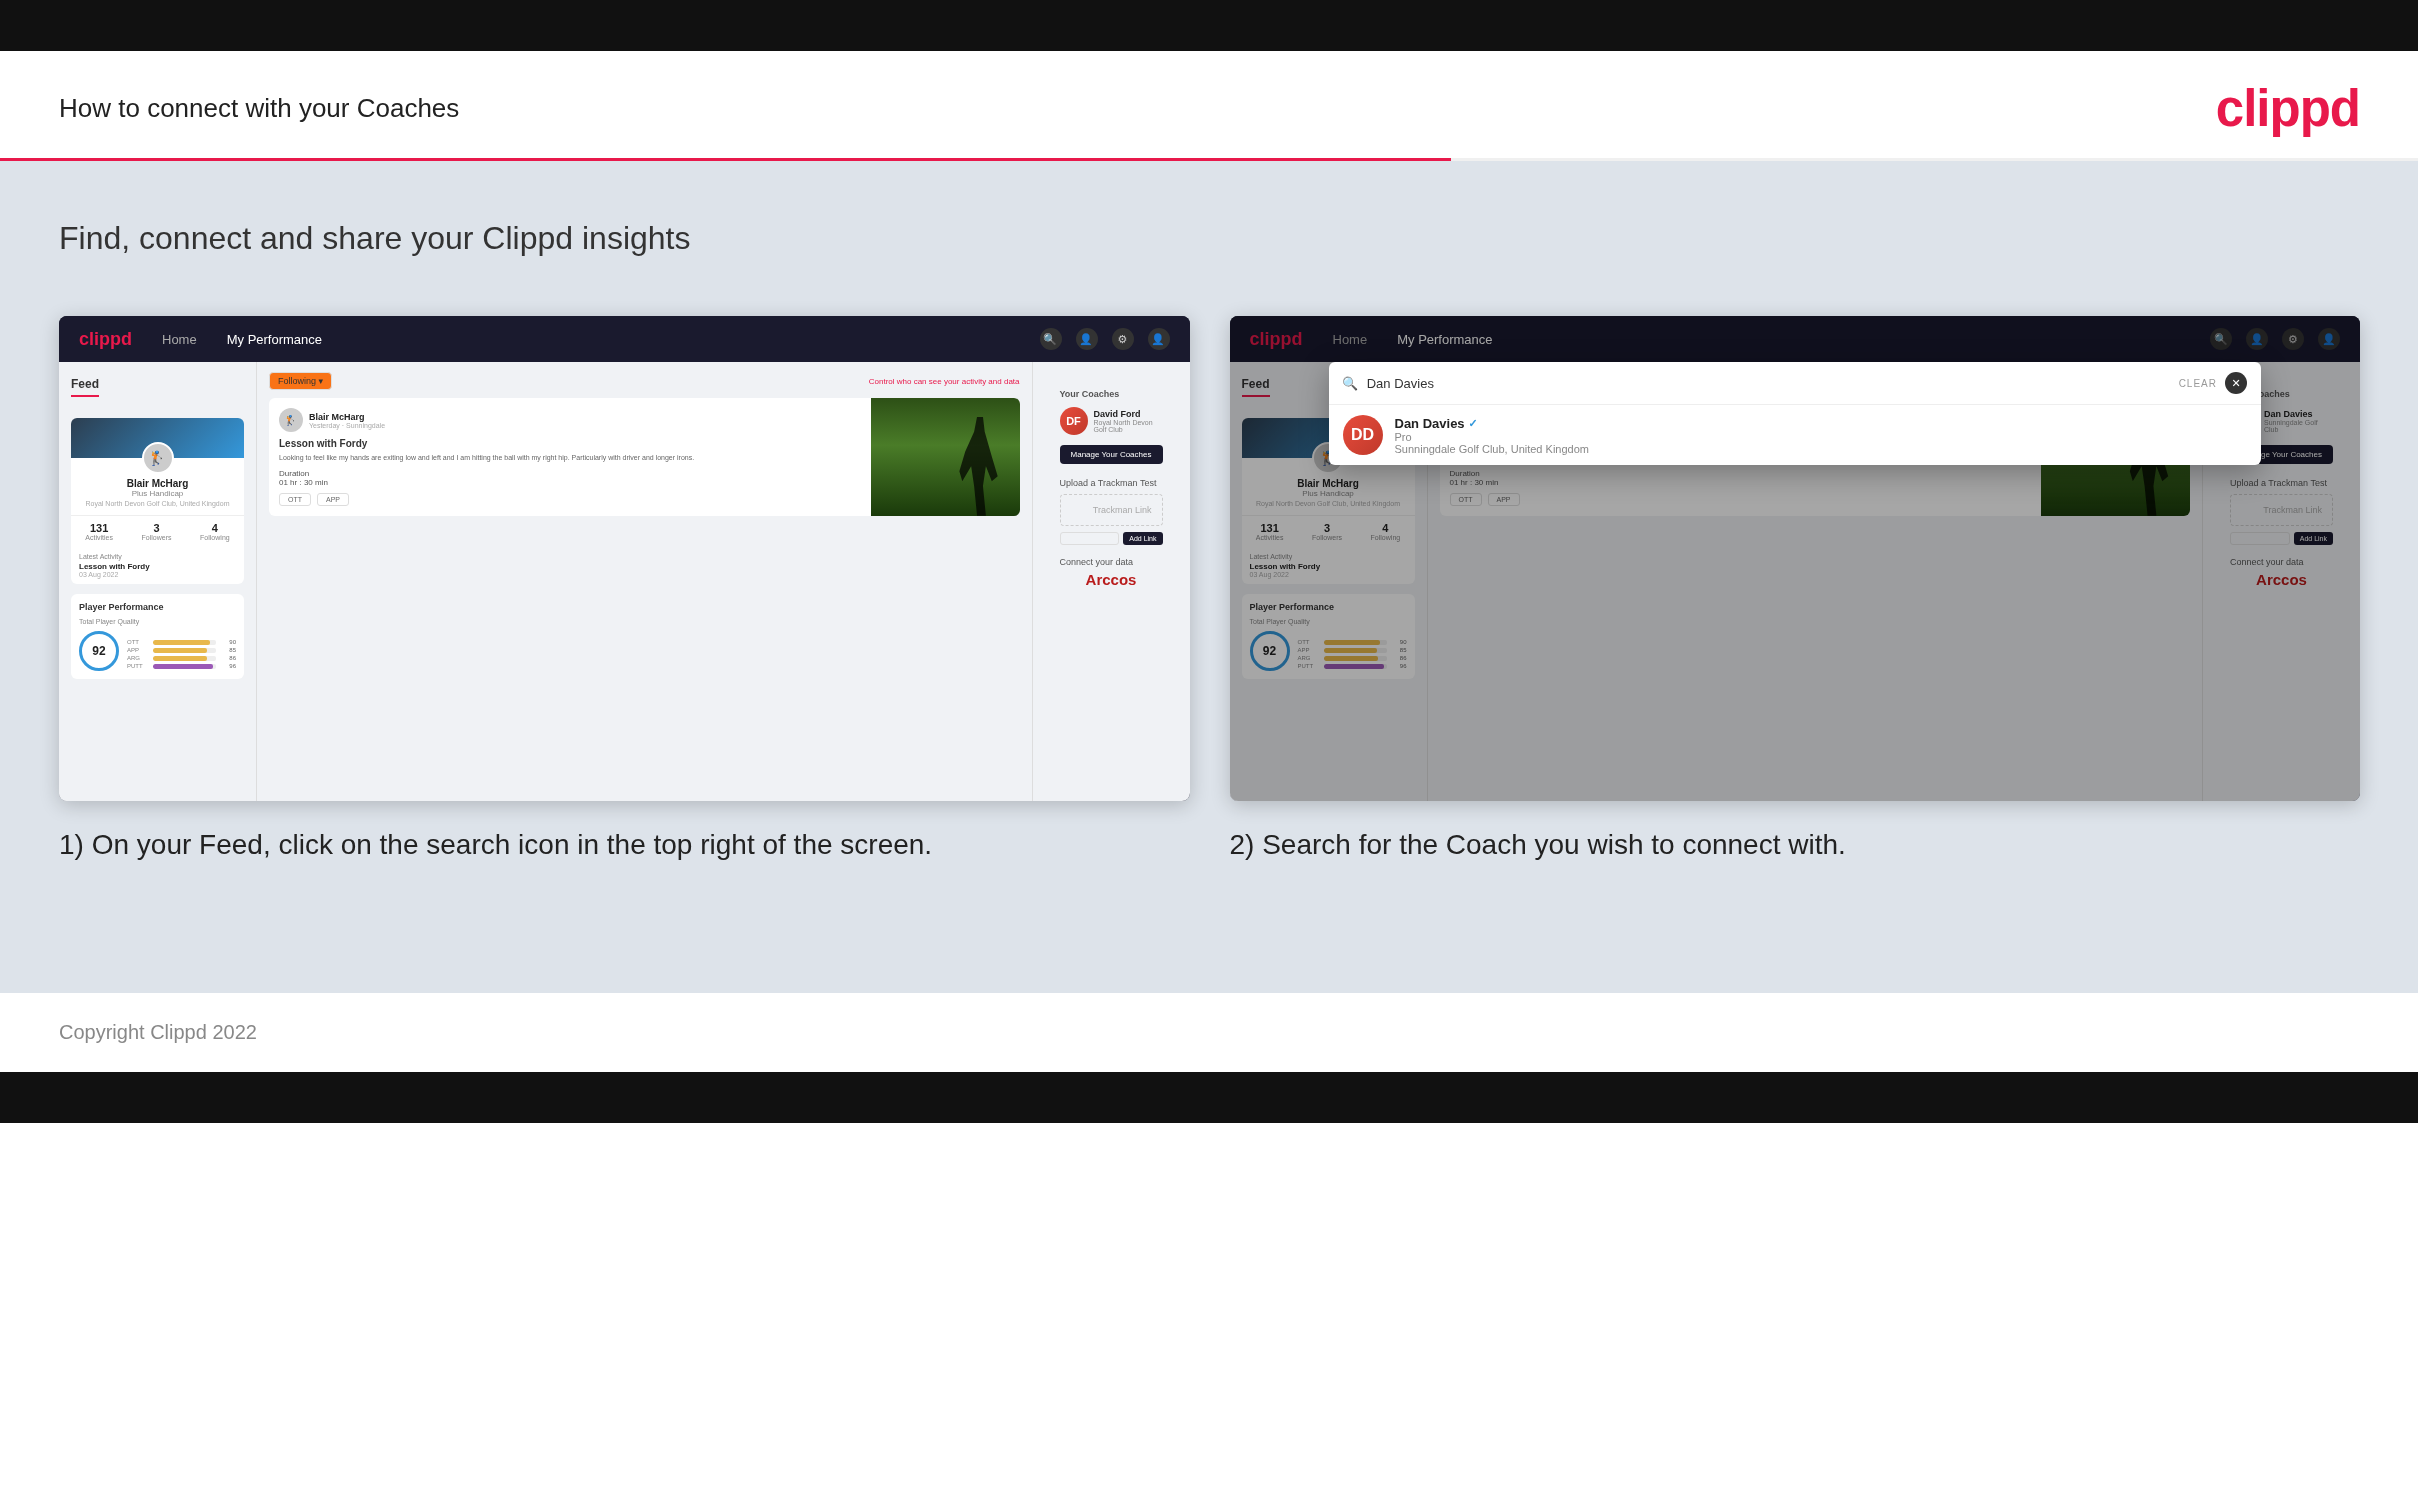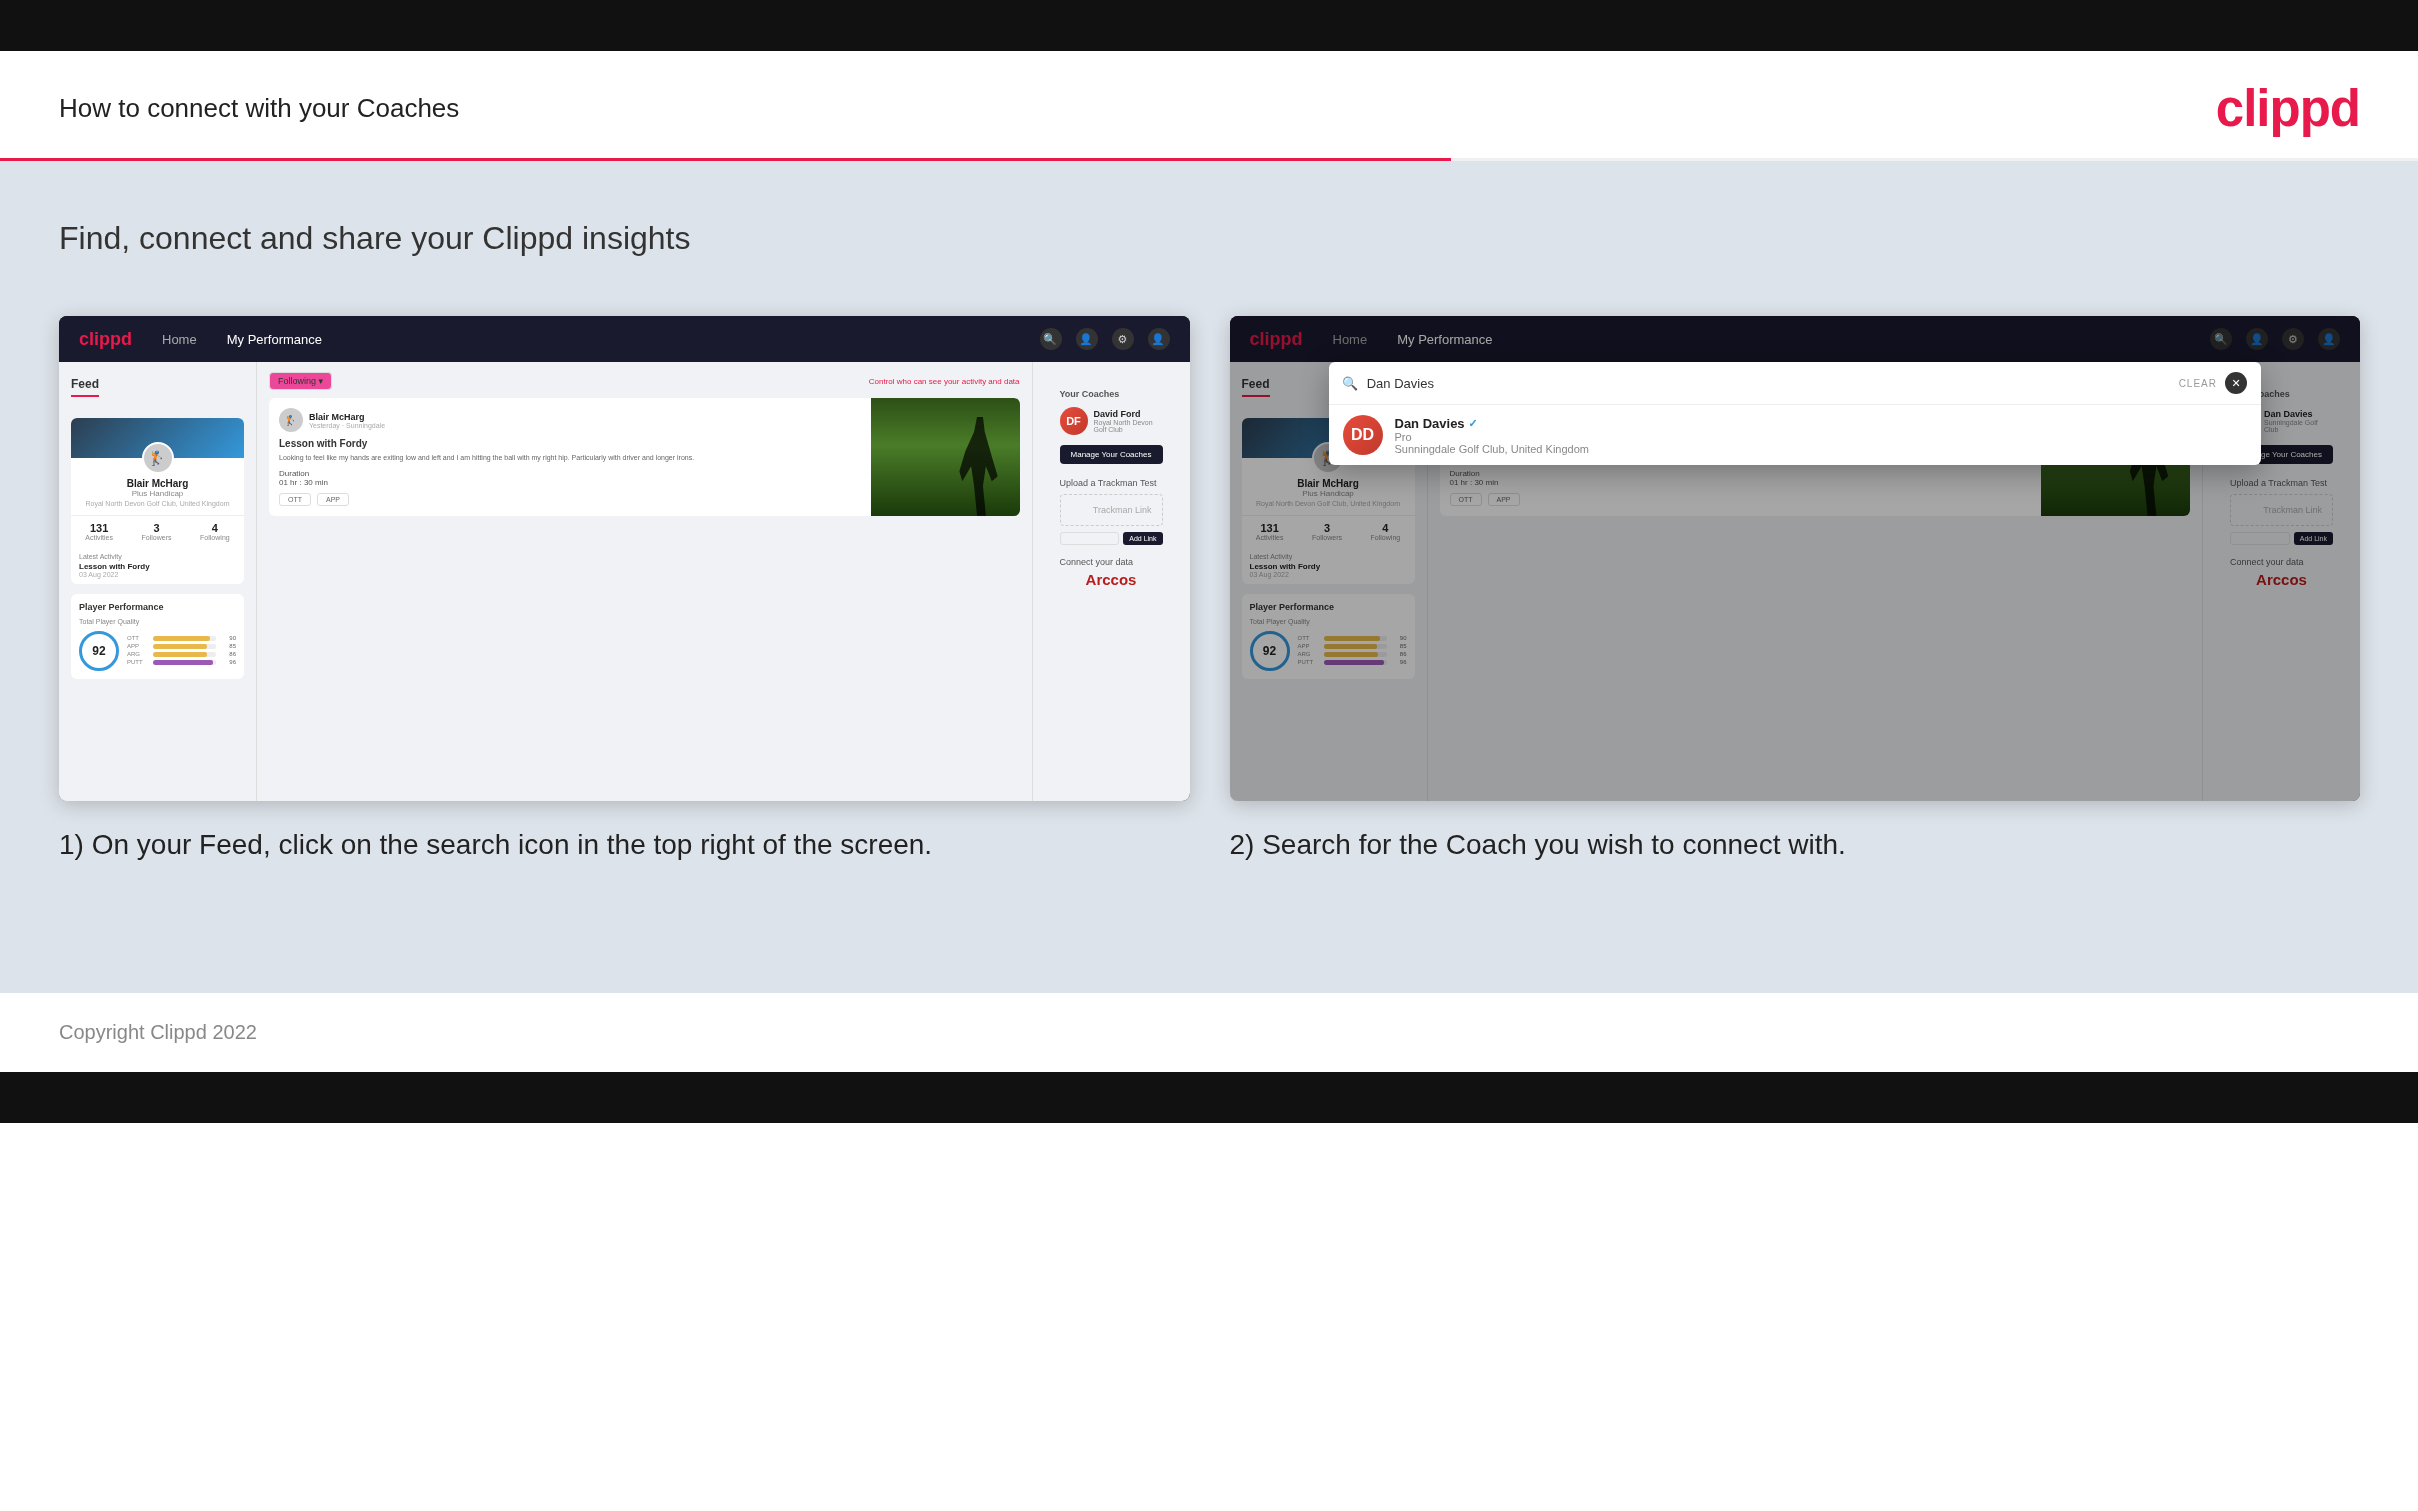--- a/index.html
+++ b/index.html
@@ -238,21 +238,21 @@
       margin-bottom: 6px;
     }
     .perf-sub {
       font-size: 7px;
       color: #888;
       margin-bottom: 6px;
     }
     .perf-content {
       display: flex;
       gap: 8px;
-      align-items: center;
+      align-items: flex-end;
     }
     .quality-circle {
       width: 40px;
       height: 40px;
       border-radius: 50%;
       border: 3px solid #3498db;
       display: flex;
       align-items: center;
       justify-content: center;
       font-size: 12px;
@@ -298,21 +298,21 @@
       padding: 10px 12px;
       overflow: hidden;
     }
     .following-row {
       display: flex;
       align-items: center;
       justify-content: space-between;
       margin-bottom: 8px;
     }
     .following-btn {
-      background: #ec4899;
+      background: #f97316;
       border: 1px solid #ddd;
       border-radius: 4px;
       padding: 3px 8px;
       font-size: 9px;
       color: #333;
       display: flex;
       align-items: center;
       gap: 4px;
     }
     .control-link {

